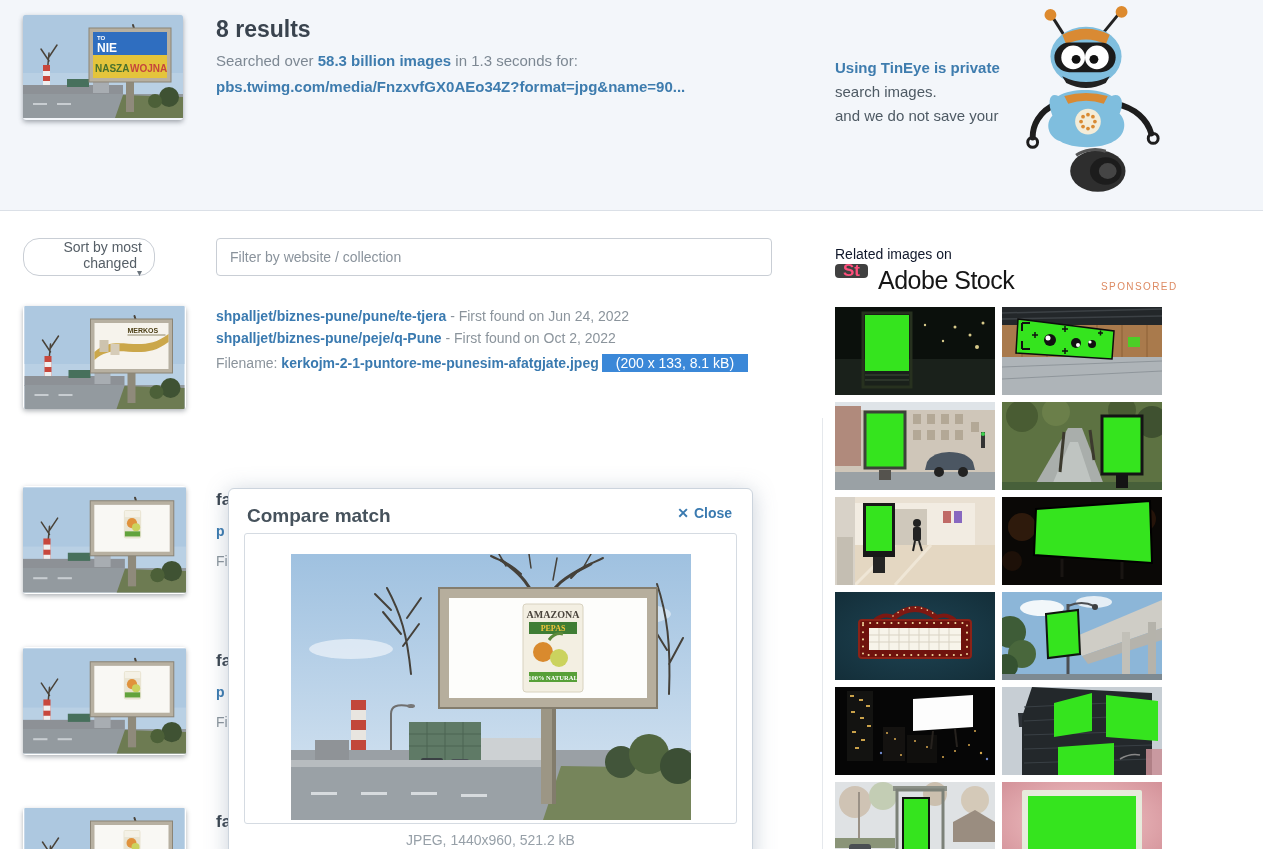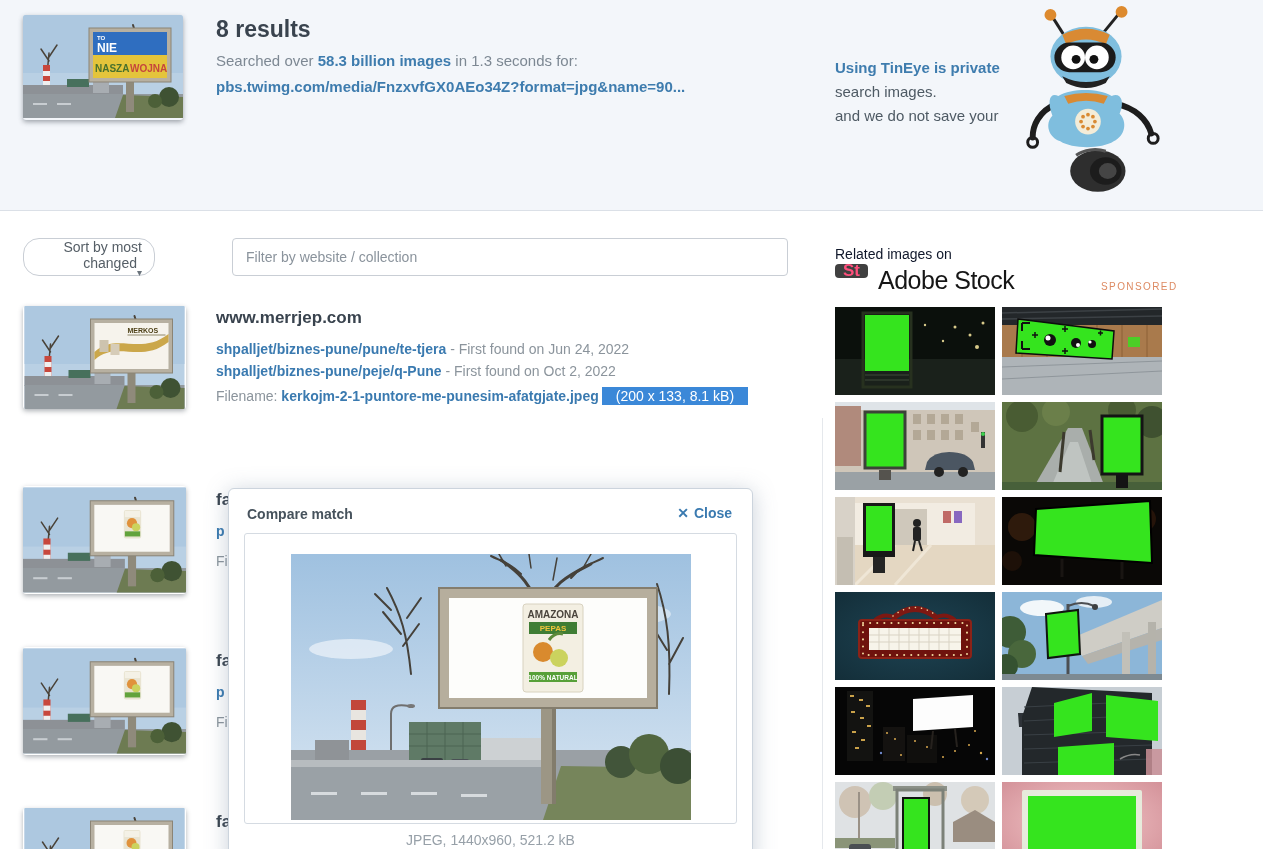--- a/index.html
+++ b/index.html
@@ -23,21 +23,21 @@
   .privacy p { color:#4e5a64; }
   .robot { position:absolute; left:1003px; top:5px; width:168px; height:198px; }
   
   .sort-btn { position:absolute; left:23px; top:238px; width:132px; height:38px;
               background:#fff; border:1px solid #c9ced5; border-radius:16px;
               font-family:inherit; font-size:14px; color:#555e66; text-align:right;
               padding:0 12px; cursor:pointer; }
   .sort-btn .caret { float:right; font-size:10px; color:#6b747c; line-height:36px; }
   .filter-input { position:absolute; left:216px; top:238px; width:556px; height:38px;
                   border:1px solid #c9ced5; border-radius:4px; padding:16px 13px;
-                  font-family:inherit; font-size:14px; color:#3c4853;margin-left:16px; }
+                  font-family:inherit; font-size:14px; color:#3c4853; }
   .filter-input::placeholder { color:#8a939c; }
   
   .rthumb { position:absolute; left:23px; width:163px; border-radius:3px; overflow:hidden;
             box-shadow:0 2px 5px rgba(50,60,70,.4); }
   .rthumb svg { display:block; width:100%; height:100%; }
   .rmeta { position:absolute; left:216px; }
   .rmeta h2 { font-size:17px; font-weight:bold; color:#39434e; margin-bottom:13px; }
   .rlink { font-size:14px; margin-bottom:6px; }
   .rlink a { color:#3a7ab0; font-weight:bold; text-decoration:none; }
   .rlink span { color:#8b949c; }
@@ -52,26 +52,26 @@
               display:flex; align-items:center; justify-content:center; }
   .adobe-text { position:absolute; left:878px; top:266px; font-size:25px; color:#161616; letter-spacing:-0.5px; }
   .sponsored { position:absolute; left:1101px; top:281px; font-size:10px; letter-spacing:1.4px; color:#dd8a62; }
   .tile { position:absolute; width:160px; height:88px; overflow:hidden; cursor:pointer; }
   .tile svg { display:block; width:100%; height:100%; }
   
   .modal { position:absolute; left:228px; top:488px; width:525px; height:380px; z-index:50;
            background:#fff; border:1px solid #ccd4dd; border-radius:6px;
            box-shadow:0 3px 22px rgba(100,120,145,.35); }
   .modal-header { position:relative; height:44px; padding:16px 20px 0 18px; }
-  .modal-title { font-size:14px; font-weight:bold; color:#46525c; }
+  .modal-title { font-size:19px; font-weight:bold; color:#46525c; }
   .modal-close { position:absolute; right:20px; top:16px; font-size:14px; font-weight:bold;
                  color:#3a7ab0; text-decoration:none; cursor:pointer; }
   .modal-close .x { margin-right:5px; font-size:14px; }
   .modal-body { margin:0 15px; height:291px; border:1px solid #d5dbe2; border-radius:3px;
-                background:#fff; overflow:hidden; }
+                background:#fff; overflow:hidden;font-family:Liberation Serif, serif; }
   .modal-img { display:block; width:400px; height:266px; margin:20px auto 0 auto; }
   .modal-meta { text-align:center; font-size:14px; color:#97a0a8; margin-top:8px; }
 </style>
 </head>
 <body>
 
 <div class="page">
 
   <svg width="0" height="0" style="position:absolute">
     <defs>
@@ -174,21 +174,20 @@
       <use href="#scene-base"></use>
       <rect x="70" y="17" width="74" height="46" fill="#f6f3ec"></rect>
       <path d="M70,46 C92,26 116,50 144,28 L144,36 C116,58 92,34 70,54 Z" fill="#c3992e" opacity="0.85"></path>
       <text x="103" y="27" font-size="7" font-weight="bold" fill="#4c3f15">MERKOS</text>
       <line x1="103" y1="29" x2="141" y2="29" stroke="#4c3f15" stroke-width="0.6"></line>
       <rect x="75" y="34" width="9" height="12" fill="#cdc3ae"></rect>
       <rect x="86" y="38" width="9" height="11" fill="#d6ccb8"></rect>
     </svg>
   </div>
   <div class="rmeta" style="top:308px;width:600px;">
-    <h2>www.merrjep.com</h2>
     <p class="rlink"><a href="#">shpalljet/biznes-pune/pune/te-tjera</a><span> - First found on Jun 24, 2022</span></p>
     <p class="rlink"><a href="#">shpalljet/biznes-pune/peje/q-Pune</a><span> - First found on Oct 2, 2022</span></p>
     <p class="fname"><span>Filename: </span><a href="#">kerkojm-2-1-puntore-me-punesim-afatgjate.jpeg</a><span class="hl">(200 x 133, 8.1 kB)</span></p>
   </div>
 
   <div class="rthumb" style="top:486px;height:108px;">
     <svg viewBox="0 0 160 103">
       <use href="#scene-base"></use>
       <rect x="70" y="17" width="74" height="46" fill="#f9f8f4"></rect>
       <rect x="99" y="22" width="17" height="28" rx="2" fill="#e9e4d2"></rect>

